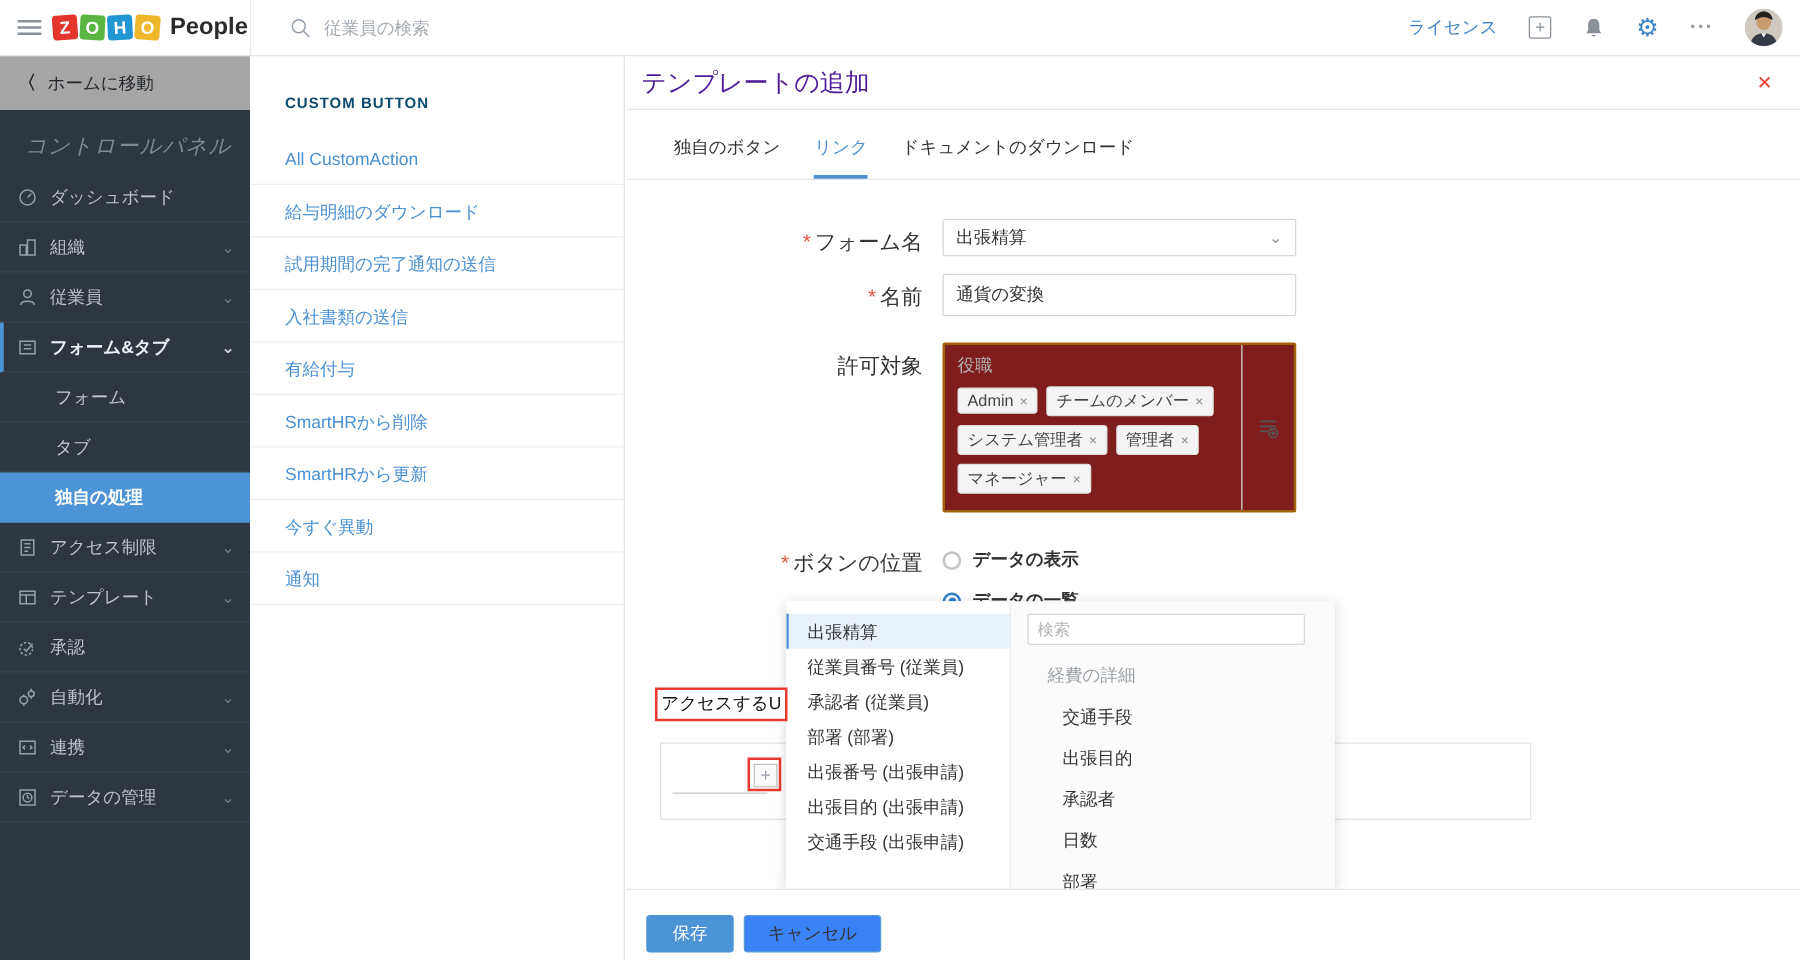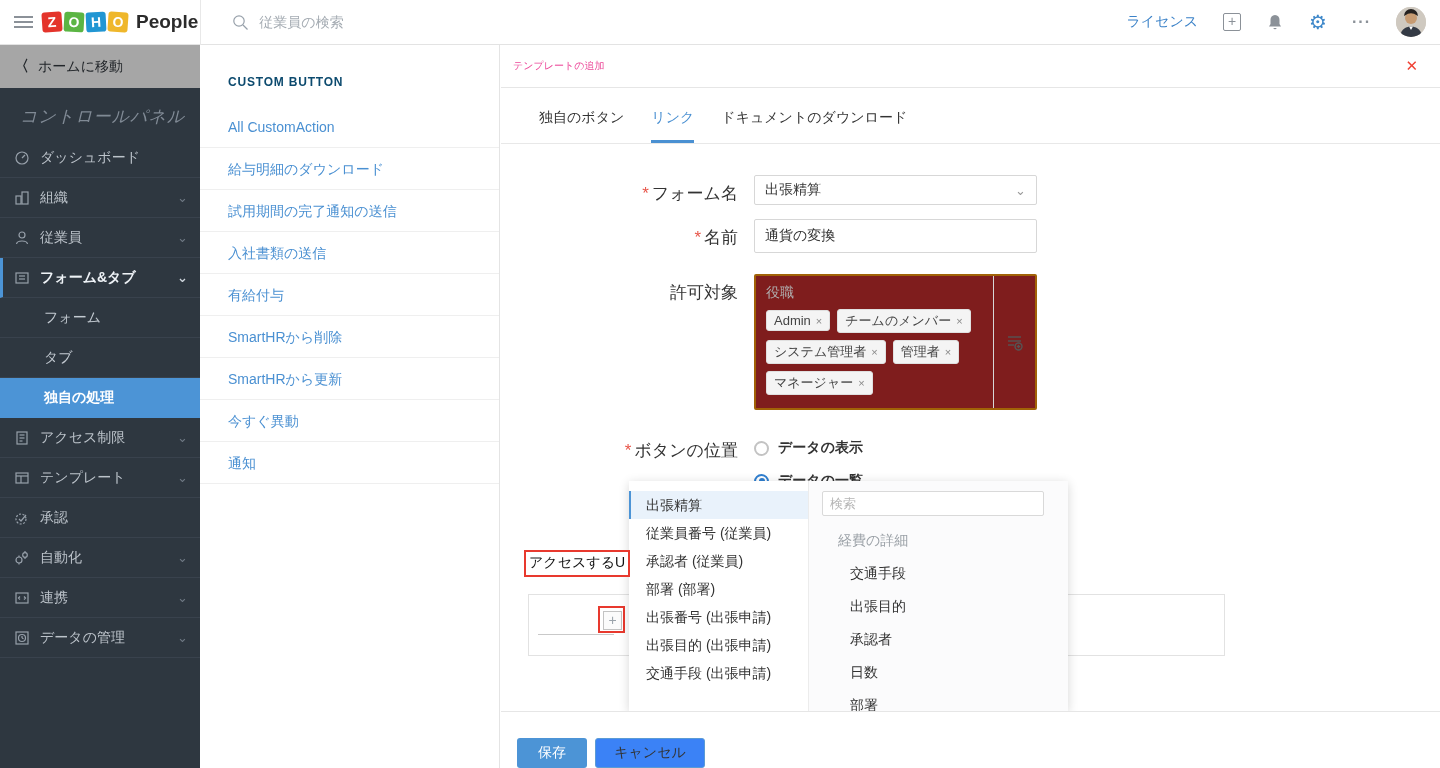--- a/index.html
+++ b/index.html
@@ -42,21 +42,21 @@
   .sub-item.active { background:#4c94d6; color:#fff; font-weight:bold; border-bottom:1px solid #4c94d6; }
 
   
   .col2 { position:absolute; left:200px; top:45px; width:300px; height:723px; background:#fff; border-right:1px solid #e4e4e4; z-index:10; }
   .cb-header { padding:30px 0 17px 28px; color:#0c4a6e; font-size:12px; font-weight:bold; letter-spacing:.8px; }
   .cb-item { height:42px; line-height:42px; padding-left:28px; color:#4a90d2; font-size:14px; border-bottom:1px solid #efefef; cursor:pointer; white-space:nowrap; }
 
   
   .main { position:absolute; left:501px; top:45px; width:939px; height:723px; background:#fff; }
   .modal-header { height:43px; border-bottom:1px solid #e6e6e6; display:flex; align-items:center; padding:0 22px 0 12px; }
-  .modal-title { font-size:10px; color:#ec4899; }
+  .modal-title { font-size:20px; color:#4c1d95; }
   .close-x { margin-left:auto; color:#f04134; font-size:15px; font-weight:bold; cursor:pointer; }
   .tabs { display:flex; gap:27px; padding:21px 0 0 38px; border-bottom:1px solid #e8e8e8; }
   .tab { font-size:14px; color:#333; padding-bottom:13px; cursor:pointer; }
   .tab.active { color:#4a90d2; border-bottom:3px solid #4a90d2; }
 
   .form { padding-top:31px; }
   .frow { display:flex; align-items:flex-start; }
   .flabel { width:237px; text-align:right; font-size:17px; color:#333; padding-top:7px; white-space:nowrap; }
   .req { color:#e8564a; margin-right:3px; }
   .fctrl { margin-left:16px; }
@@ -86,21 +86,21 @@
   .dropdown { position:absolute; left:128px; top:436px; width:439px; height:230px; background:#fbfbfc; box-shadow:0 2px 10px rgba(0,0,0,.16); z-index:20; display:flex; overflow:hidden; }
   .dd-left { width:180px; background:#fff; border-right:1px solid #ececec; padding-top:10px; flex:none; }
   .dd-left-item { height:28px; line-height:28px; padding-left:17px; font-size:14px; color:#333; white-space:nowrap; cursor:pointer; }
   .dd-left-item.selected { background:#e9f2fb; border-left:2px solid #4c94d6; padding-left:15px; }
   .dd-right { margin-left:13px; padding-top:10px; flex:1; }
   .dd-search { width:222px; height:25px; border:1px solid #d9d9d9; border-radius:2px; font-size:13px; padding:0 7px; color:#333; outline:none; }
   .dd-search::placeholder { color:#b5b5b5; }
   .dd-group { color:#9aa0a6; font-size:14px; margin:16px 0 0 16px; }
   .dd-right-item { font-size:14px; color:#333; margin:15px 0 0 28px; cursor:pointer; }
 
-  .mfooter { position:absolute; left:0; top:666px; width:939px; height:57px; background:#fff; border-top:1px solid #e6e6e6; z-index:40; display:flex; align-items:flex-end; padding:14px 0 0 16px; gap:8px; }
+  .mfooter { position:absolute; left:0; top:666px; width:939px; height:57px; background:#fff; border-top:1px solid #e6e6e6; z-index:40; display:flex; align-items:center; padding:14px 0 0 16px; gap:8px; }
   .btn-save { width:70px; height:30px; background:#4c94d6; color:#fff; font-size:14px; border:none; border-radius:3px; cursor:pointer; }
   .btn-cancel { width:110px; height:30px; background:#3b82f6; border:1px solid #5b9bd5; color:#333; font-size:14px; border-radius:3px; cursor:pointer; }
 
   svg.lineicon { stroke:#97a0aa; stroke-width:1.2; fill:none; }
 </style>
 </head>
 <body>
 
 <div class="topbar">
   <div class="hamburger">

